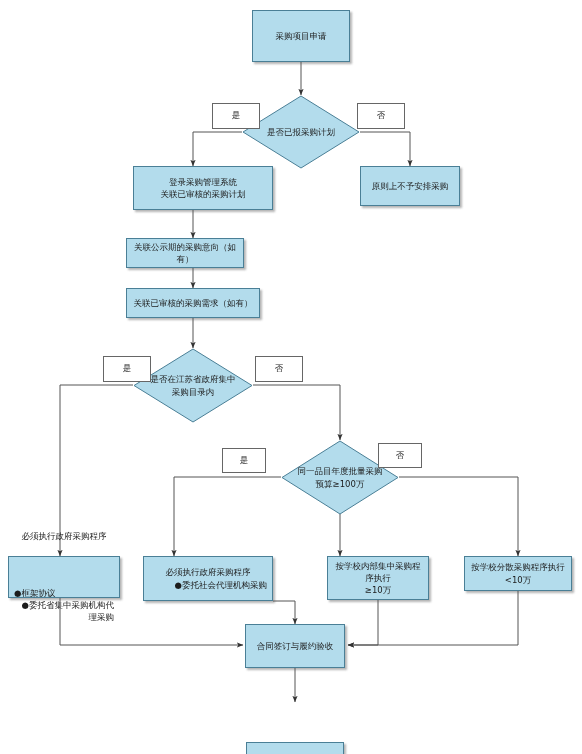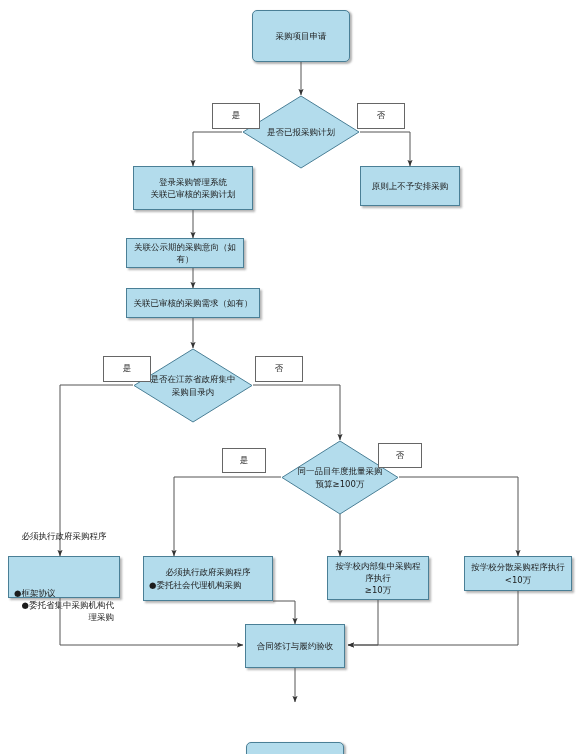--- a/index.html
+++ b/index.html
@@ -3,21 +3,21 @@
 <meta charset="utf-8">
 <style>
   html,body{margin:0;padding:0;background:#ffffff;}
   body{font-family:"DejaVu Sans","Liberation Sans",sans-serif;}
   #canvas{position:relative;width:582px;height:754px;background:#ffffff;overflow:hidden;}
   svg.edges{position:absolute;left:0;top:0;width:582px;height:754px;pointer-events:none;}
   .node{position:absolute;box-sizing:border-box;background:#b3dcec;border:1px solid #4a7f96;
         display:flex;align-items:center;justify-content:center;text-align:center;
         font-size:8.5px;color:#1c1c1c;line-height:1.45;
         box-shadow:1.5px 1.5px 2px rgba(90,90,90,0.45);}
-  .node.round{border-radius:5px;}
+  .node.round{border-radius:0;}
   .node.diamond{background:transparent;border:none;box-shadow:none;}
   .diamond .dshape{position:absolute;left:0;top:0;width:100%;height:100%;}
   .diamond .dtext{position:relative;z-index:2;padding:0 6px;}
   .node .inner{padding:0 4px;}
   .node .ltext{text-align:left;width:100%;padding:0 5px;box-sizing:border-box;}
   .label{position:absolute;box-sizing:border-box;background:#ffffff;border:1px solid #666;
          display:flex;align-items:center;justify-content:center;
          font-size:8.5px;color:#1c1c1c;z-index:5;}
 </style>
 </head>
@@ -82,21 +82,21 @@
     <span>是</span>
   </div>
   <div class="label" style="left:357px;top:103px;width:48px;height:26px;">
     <span>否</span>
   </div>
 
   <div class="node" style="left:360px;top:166px;width:100px;height:40px;">
     <span class="inner">原则上不予安排采购</span>
   </div>
 
-  <div class="node" style="left:133px;top:166px;width:120px;height:44px;">
+  <div class="node" style="left:133px;top:166px;width:140px;height:44px;">
     <span class="inner">
       <span>登录采购管理系统</span><br>
       <span>关联已审核的采购计划</span>
     </span>
   </div>
 
   <div class="node" style="left:126px;top:238px;width:118px;height:30px;">
     <span class="inner">关联公示期的采购意向（如有）</span>
   </div>
 
@@ -142,21 +142,21 @@
     <span class="ltext">
       <span style="display:block;text-align:center;">必须执行政府采购程序</span>
       <span style="display:block;margin-top:44px;">●框架协议</span>
       <span style="display:block;text-align:right;">●委托省集中采购机构代理采购</span>
     </span>
   </div>
 
   <div class="node" style="left:143px;top:556px;width:130px;height:45px;">
     <span class="ltext">
       <span style="display:block;text-align:center;">必须执行政府采购程序</span>
-      <span style="display:block;">●委托社会代理机构采购</span>
+      <span style="display:block;text-align:right;">●委托社会代理机构采购</span>
     </span>
   </div>
 
   <div class="node" style="left:327px;top:556px;width:102px;height:44px;">
     <span class="inner">
       <span>按学校内部集中采购程序执行</span><br>
       <span>≥10万</span>
     </span>
   </div>
 

